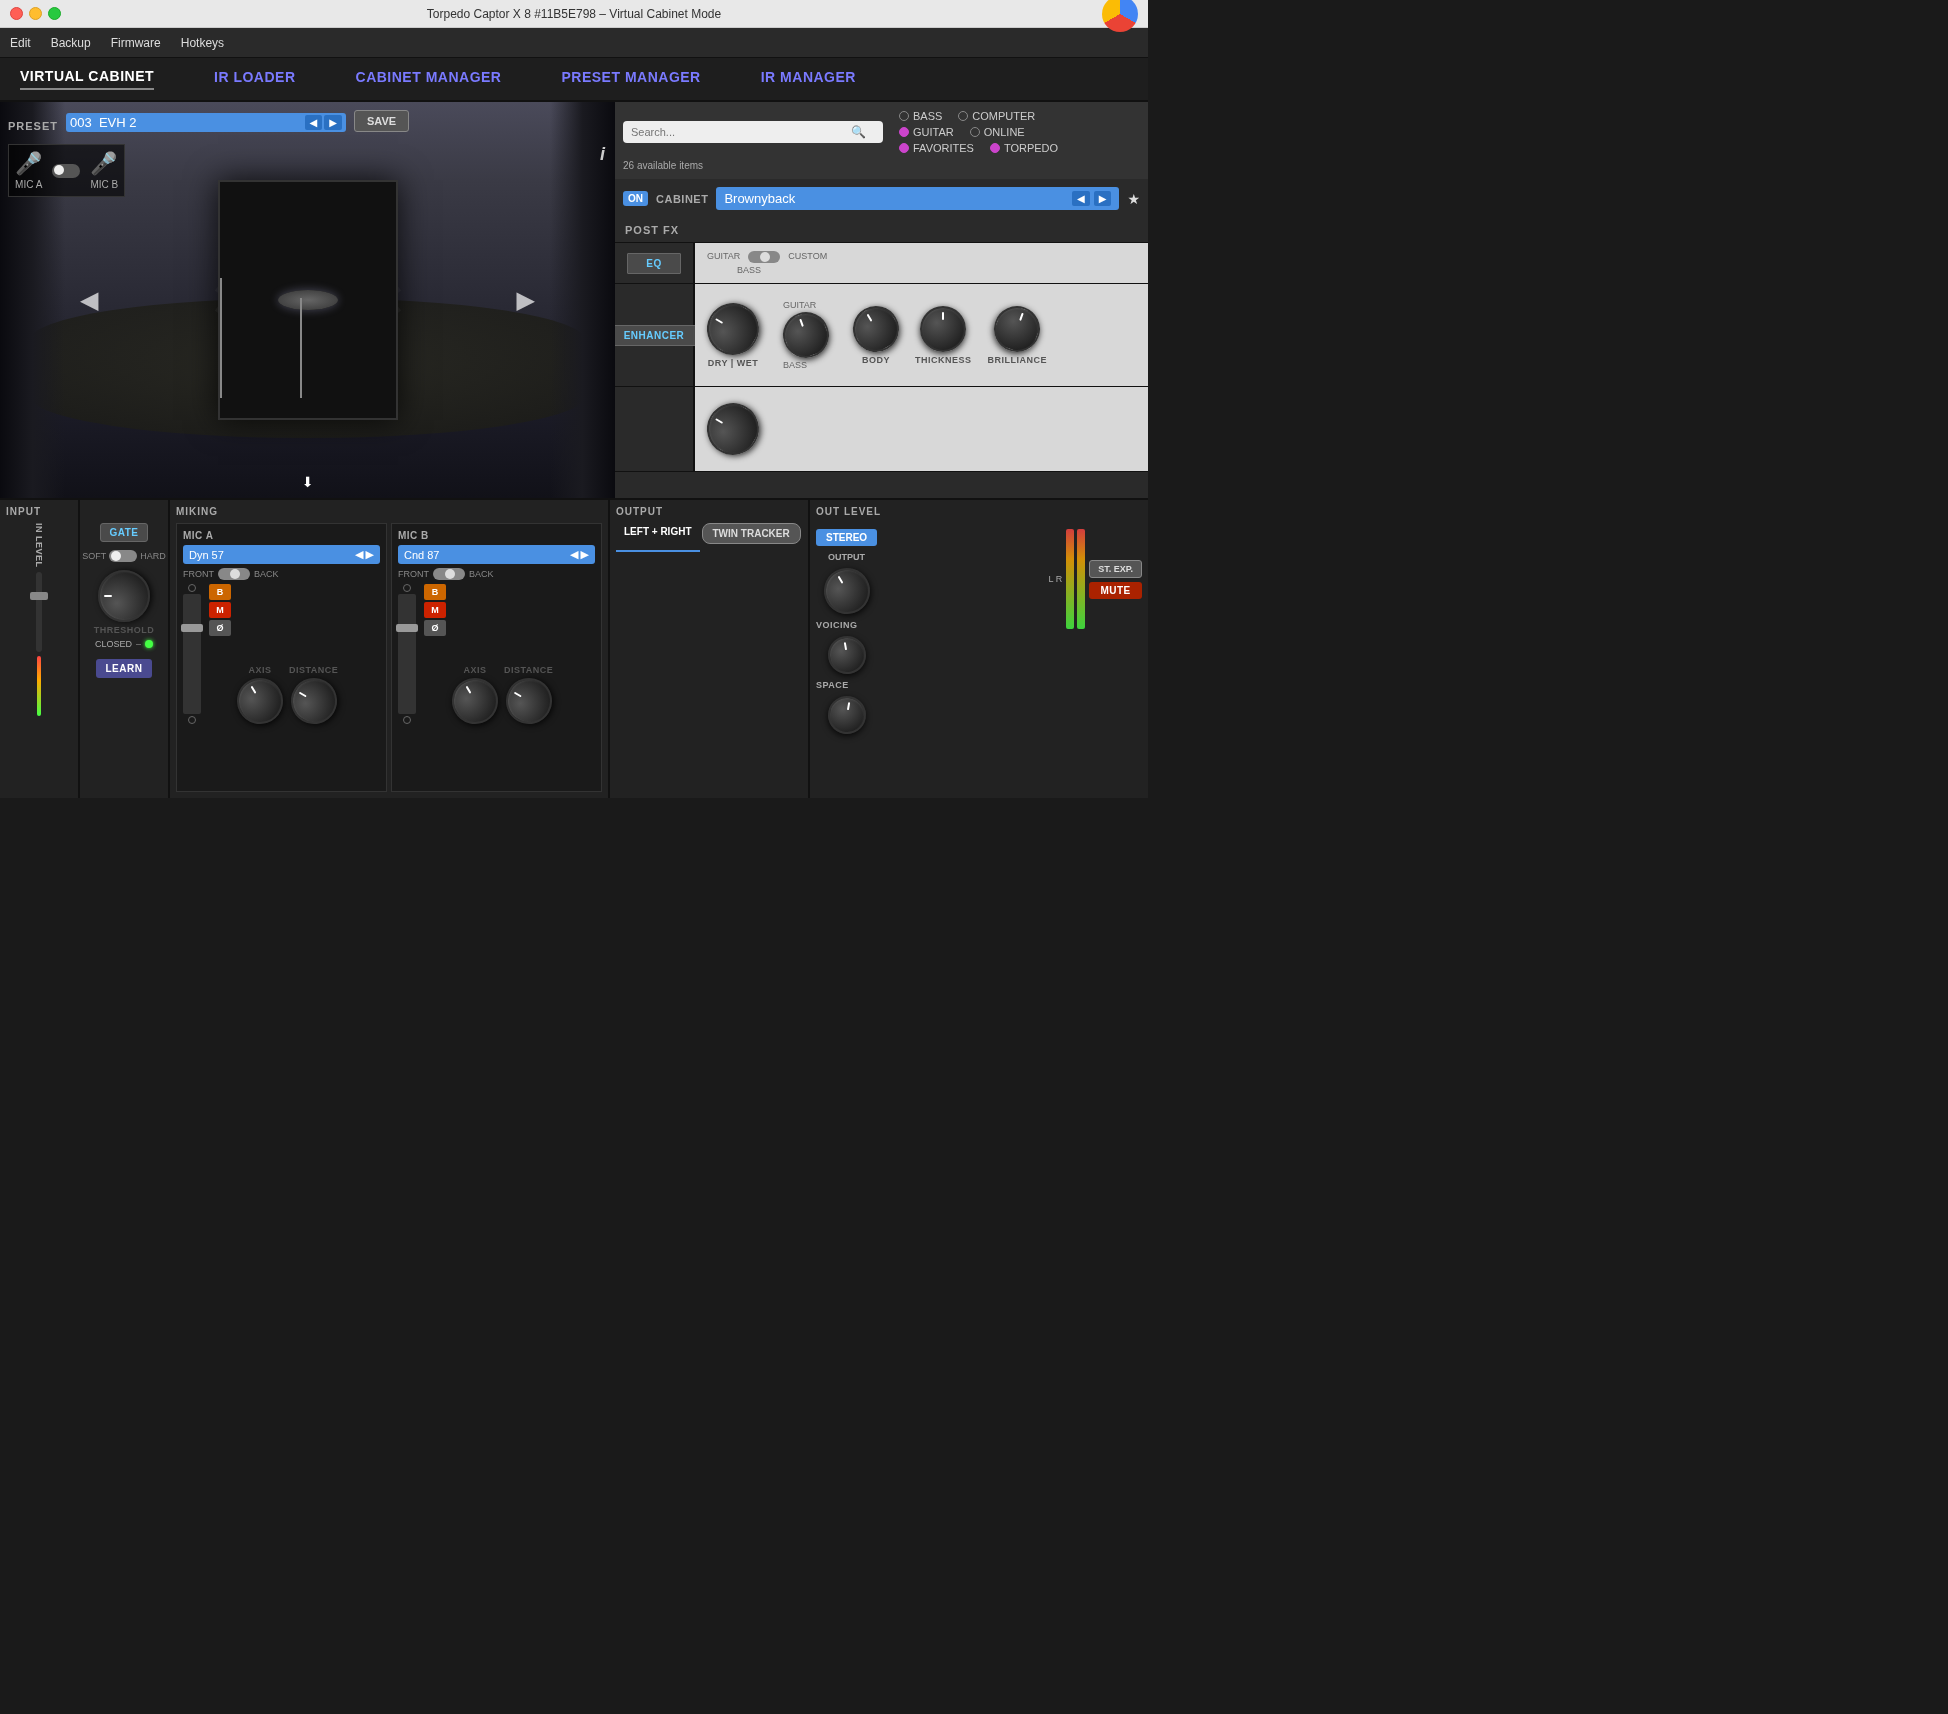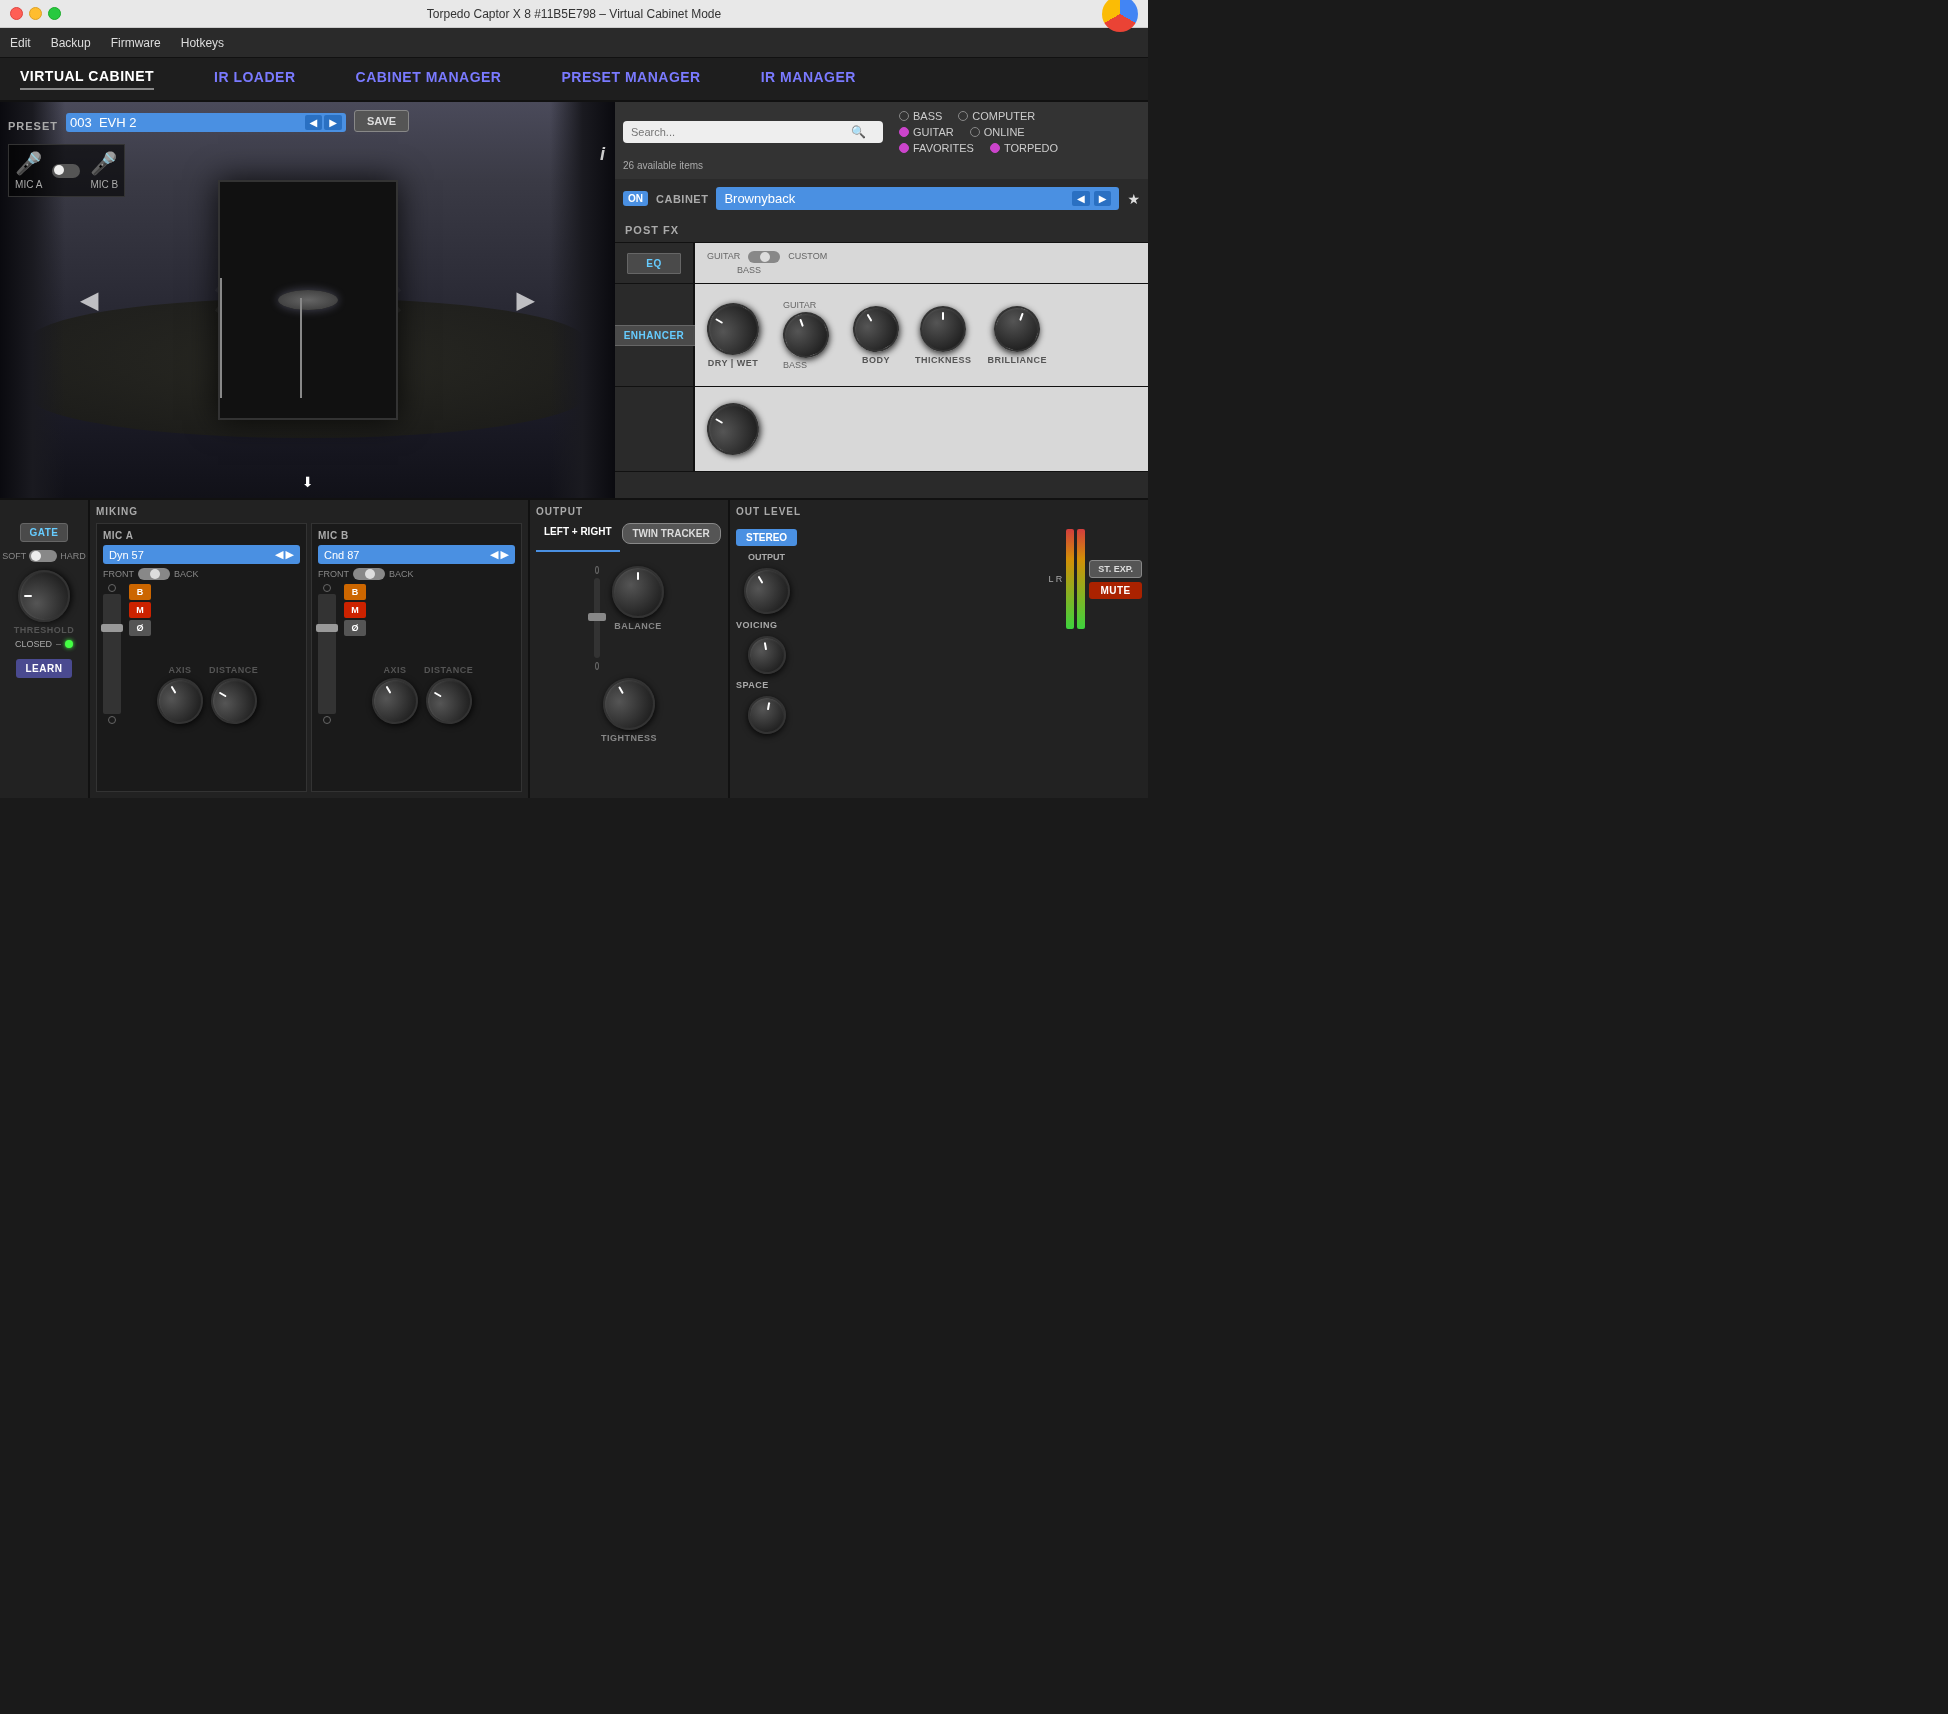--- a/index.html
+++ b/index.html
@@ -950,20 +950,32 @@
           </div>
 
         </div>
       </div>
     </div>
   </div>
 </div>
 
 <div id="bottom">
 
+  <div id="input-section">
+    <div class="section-header">INPUT</div>
+    <div style="display:flex;flex-direction:column;align-items:center;gap:4px;">
+      <div style="writing-mode:vertical-lr;text-align:center;color:#aaa;font-size:9px;font-weight:700;letter-spacing:0.5px;">IN LEVEL</div>
+      <div class="fader-track">
+        <div class="fader-thumb"></div>
+      </div>
+      <div style="display:flex;gap:2px;">
+        <div style="width:4px;height:60px;background:linear-gradient(180deg,#ff4444 0%,#ffaa00 40%,#44ff44 100%);border-radius:2px;"></div>
+      </div>
+    </div>
+  </div>
 
   <div id="gate-section">
     <div class="section-header" style="visibility:hidden;">GATE</div>
     <div style="display:flex;flex-direction:column;gap:4px;align-items:center;">
       <div class="gate-btn">GATE</div>
       <div class="soft-hard-row">
         <span style="font-size:9px;color:#888;">SOFT</span>
         <div class="toggle-switch">
           <div class="toggle-thumb"></div>
         </div>
@@ -1071,40 +1083,20 @@
       </div>
     </div>
   </div>
 
   <div id="output-section">
     <div class="section-header">OUTPUT</div>
     <div class="output-tabs">
       <span class="output-tab output-tab-active">LEFT + RIGHT</span>
       <button class="twin-tracker-btn">TWIN TRACKER</button>
     </div>
-    <div class="output-knob-area">
-      <div style="display:flex;gap:12px;">
-
-        <div style="display:flex;flex-direction:column;align-items:center;gap:4px;">
-          <div style="width:4px;height:8px;border-radius:50%;border:1px solid #666;"></div>
-          <div style="width:6px;height:80px;background:#333;border-radius:3px;position:relative;">
-            <div style="width:18px;height:8px;background:#888;border-radius:2px;position:absolute;top:35px;left:-6px;cursor:pointer;"></div>
-          </div>
-          <div style="width:4px;height:8px;border-radius:50%;border:1px solid #666;"></div>
-        </div>
-        <div class="knob-container">
-          <div class="knob knob-lg" style="transform:rotate(0deg);"></div>
-          <span class="knob-label" style="color:#888;">BALANCE</span>
-        </div>
-      </div>
-      <div class="knob-container">
-        <div class="knob knob-lg" style="transform:rotate(-30deg);"></div>
-        <span class="knob-label" style="color:#888;">TIGHTNESS</span>
-      </div>
-    </div>
   </div>
 
   <div id="outlevel-section">
     <div class="section-header">OUT LEVEL</div>
     <div style="display:flex;justify-content:space-between;align-items:flex-start;">
       <div style="display:flex;flex-direction:column;gap:6px;">
         <button class="stereo-btn">STEREO</button>
         <span class="out-level-label">OUTPUT</span>
         <div class="knob-container">
           <div class="knob knob-md" style="transform:rotate(-30deg);"></div>

